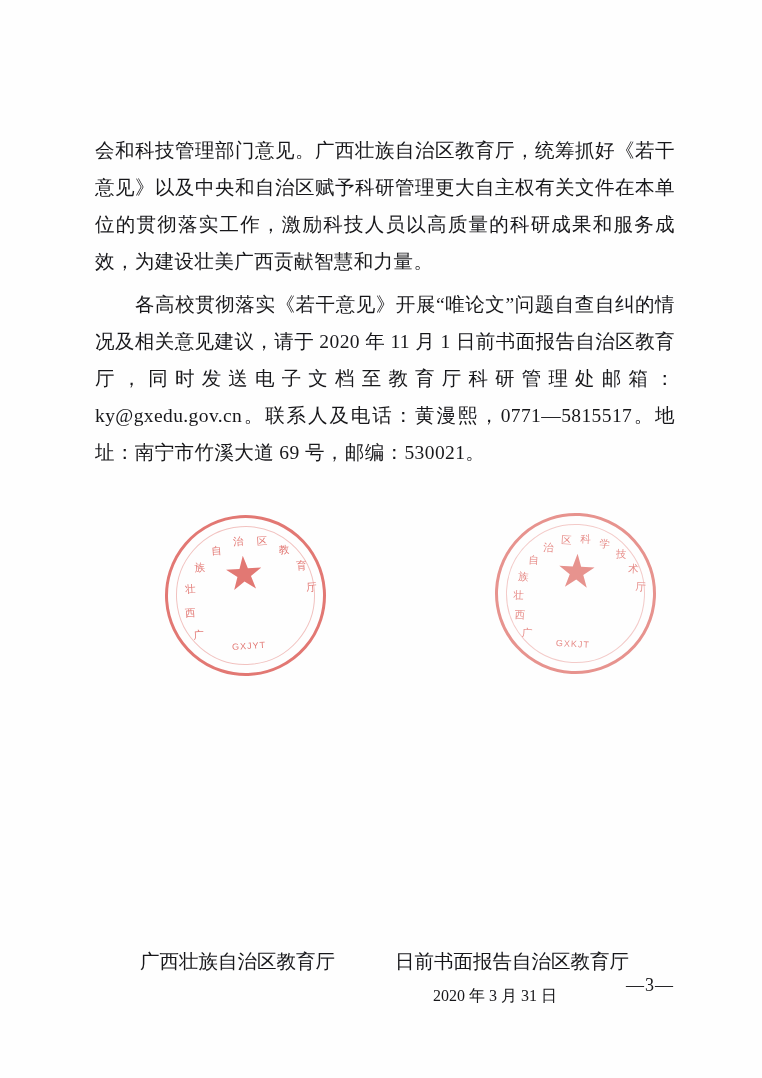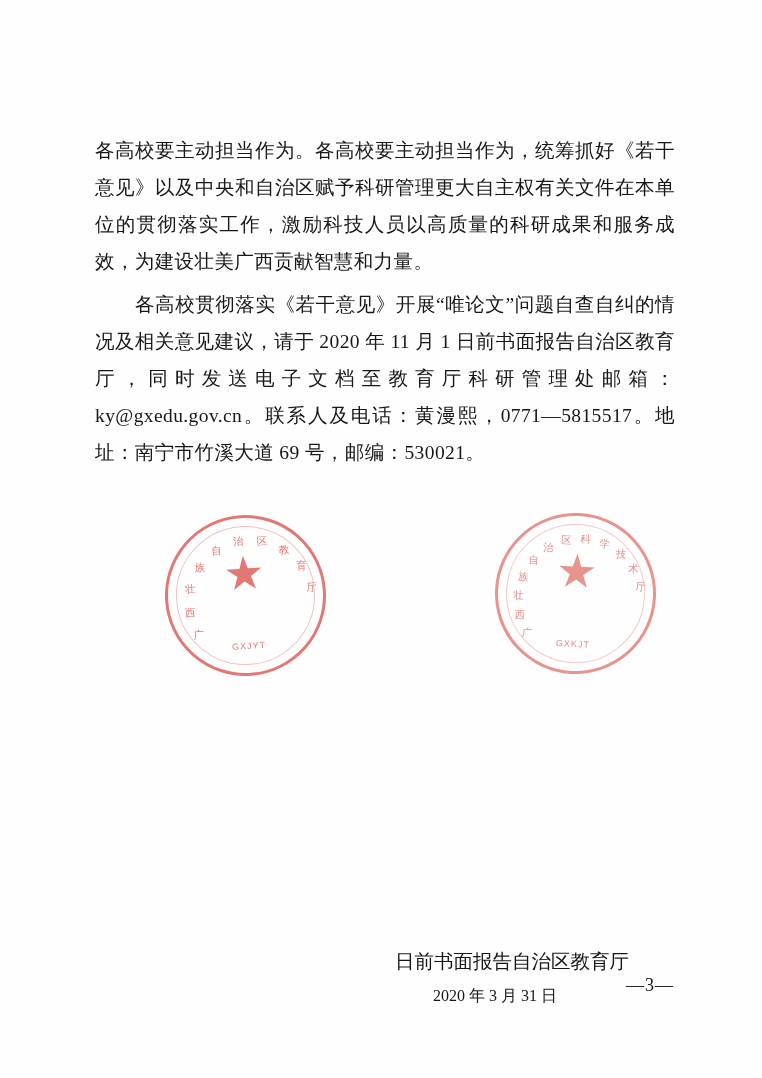--- a/index.html
+++ b/index.html
@@ -158,21 +158,21 @@
     color: #17171a;
     letter-spacing: 1px;
   }
 </style>
 </head>
 <body>
 
 <div class="page">
 
   <div class="content">
-    <p class="para">各高校要主动担当作为。各高校要主动担当作为，统筹抓好《若干意见》以及中央和自治区赋予科研管理更大自主权有关文件在本单位的贯彻落实工作，激励科技人员以高质量的科研成果和服务成效，为建设壮美广西贡献智慧和力量。</p>
+    <p class="para">会和科技管理部门意见。广西壮族自治区教育厅，统筹抓好《若干意见》以及中央和自治区赋予科研管理更大自主权有关文件在本单位的贯彻落实工作，激励科技人员以高质量的科研成果和服务成效，为建设壮美广西贡献智慧和力量。</p>
     <p class="para indent">各高校贯彻落实《若干意见》开展“唯论文”问题自查自纠的情况及相关意见建议，请于 2020 年 11 月 1 日前书面报告自治区教育厅，同时发送电子文档至教育厅科研管理处邮箱：ky@gxedu.gov.cn。联系人及电话：黄漫熙，0771—5815517。地址：南宁市竹溪大道 69 号，邮编：530021。</p>
   </div>
 
   <div class="seal-zone">
 
     <div class="stamp left">
       <div class="inner-ring"></div>
       <div class="arc-text">
         <span style="transform: rotate(-118deg) translate(0,-62px) rotate(118deg);">广</span>
         <span style="transform: rotate(-96deg) translate(0,-62px) rotate(96deg);">西</span>
@@ -206,19 +206,20 @@
         <span style="transform: rotate(38deg) translate(0,-62px) rotate(-38deg);">技</span>
         <span style="transform: rotate(56deg) translate(0,-62px) rotate(-56deg);">术</span>
         <span style="transform: rotate(74deg) translate(0,-62px) rotate(-74deg);">厅</span>
       </div>
       <div class="star">
           <span>★</span>
         </div>
       <div class="stamp-bottom">GXKJT</div>
     </div>
 
+    <div class="signature sig-left">广西壮族自治区教育厅</div>
     <div class="signature sig-right">日前书面报告自治区教育厅</div>
     <div class="signature sig-date">2020 年 3 月 31 日</div>
   </div>
 
   <div class="page-number">—3—</div>
 
 </div>
 
 </body></html>

